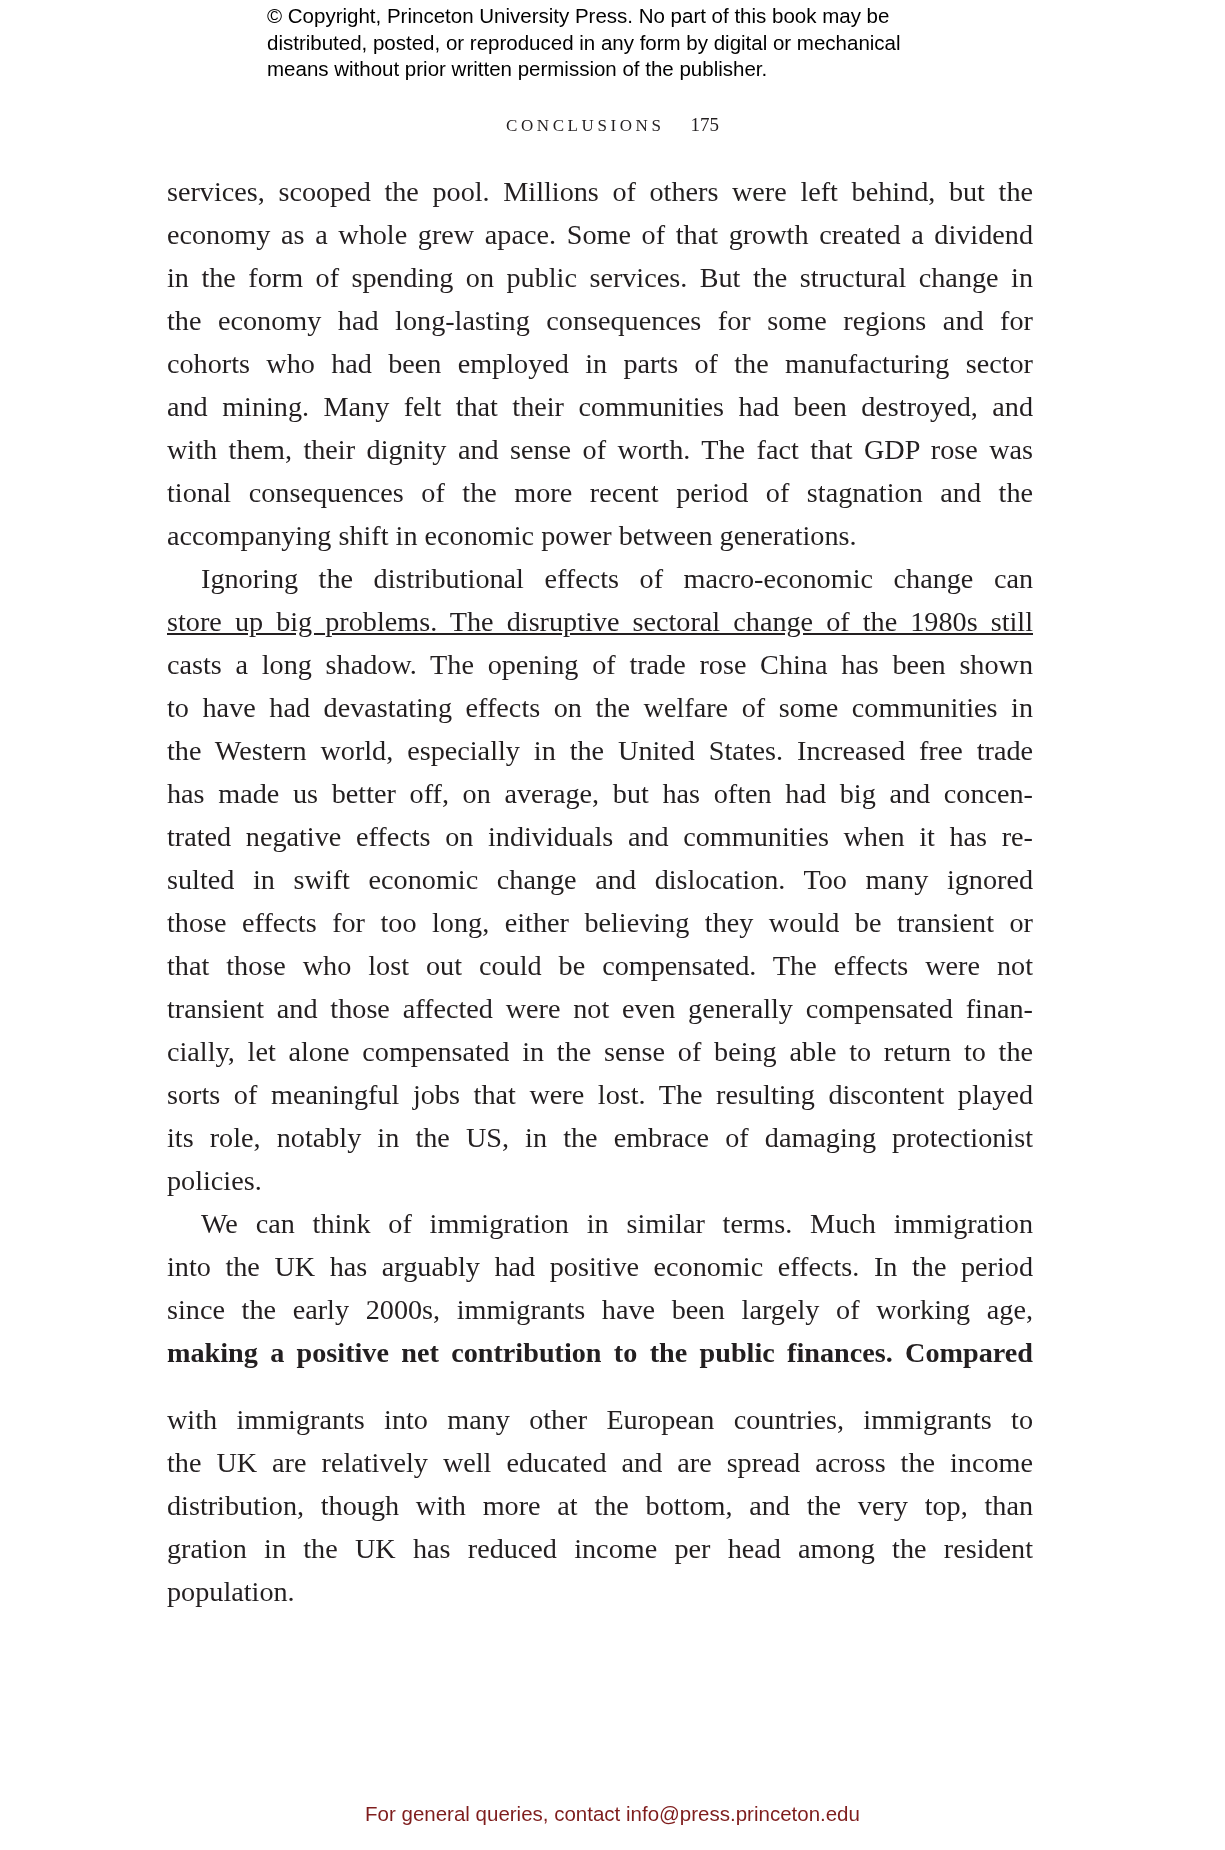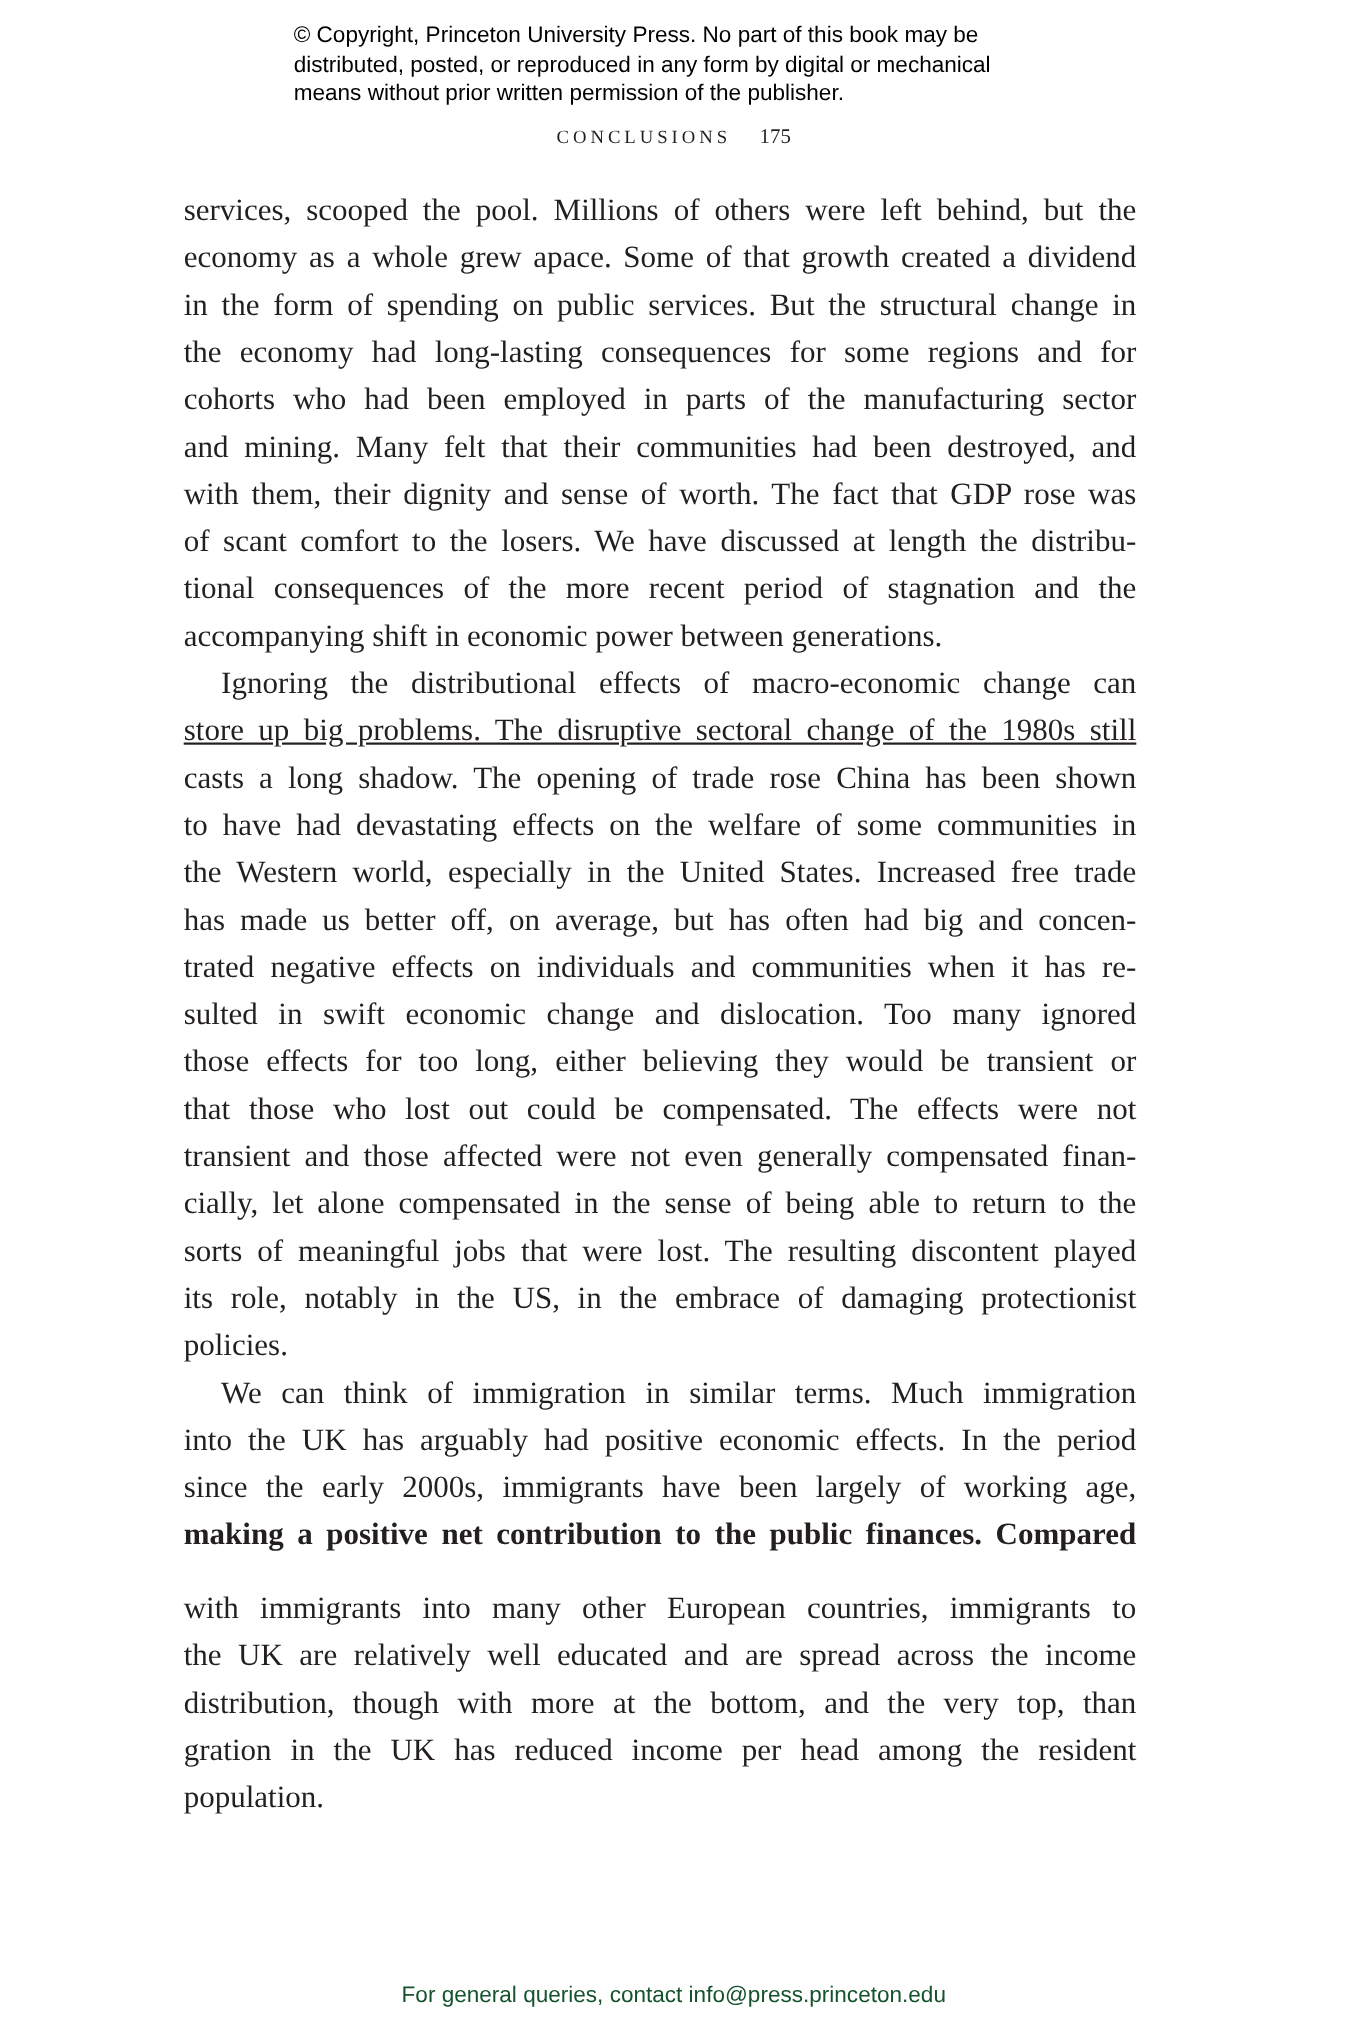--- a/index.html
+++ b/index.html
@@ -9,21 +9,21 @@
     }
     body {
       width: 1225px;
       height: 1850px;
       position: relative;
       overflow: hidden;
     }
     .copyright {
       position: absolute;
       left: 267px;
-      top: 19px;
+      top: 3px;
       width: 720px;
       font-family: "Liberation Sans", sans-serif;
       font-size: 20.5px;
       line-height: 26.5px;
       color: #000000;
     }
     .copyright .cline {
       display: block;
       white-space: nowrap;
     }
@@ -76,21 +76,21 @@
     }
     .footer {
       position: absolute;
       left: 0;
       width: 1225px;
       top: 1800px;
       text-align: center;
       font-family: "Liberation Sans", sans-serif;
       font-size: 20.5px;
       line-height: 28px;
-      color: #14532d;
+      color: #7f1d1d;
     }
   </style>
 </head>
 <body>
 
 <div class="copyright">
   <span class="cline">© Copyright, Princeton University Press. No part of this book may be</span>
   <span class="cline">distributed, posted, or reproduced in any form by digital or mechanical</span>
   <span class="cline">means without prior written permission of the publisher.</span>
 </div>
@@ -101,21 +101,20 @@
 
 <div class="body-text">
   <div class="para">
     <span class="line" style="white-space: nowrap;">services, scooped the pool. Millions of others were left behind, but the</span>
     <span class="line" style="white-space: nowrap;">economy as a whole grew apace. Some of that growth created a dividend</span>
     <span class="line" style="white-space: nowrap;">in the form of spending on public services. But the structural change in</span>
     <span class="line" style="white-space: nowrap;">the economy had long-lasting consequences for some regions and for</span>
     <span class="line" style="white-space: nowrap;">cohorts who had been employed in parts of the manufacturing sector</span>
     <span class="line" style="white-space: nowrap;">and mining. Many felt that their communities had been destroyed, and</span>
     <span class="line" style="white-space: nowrap;">with them, their dignity and sense of worth. The fact that GDP rose was</span>
-    <span class="line" style="white-space: nowrap;">of scant comfort to the losers. We have discussed at length the distribu-</span>
     <span class="line" style="white-space: nowrap;">tional consequences of the more recent period of stagnation and the</span>
     <span class="line last" style="white-space: nowrap;">accompanying shift in economic power between generations.</span>
   </div>
   <div class="para">
     <span class="line indent" style="white-space: nowrap;">Ignoring the distributional effects of macro-economic change can</span>
     <span class="line" style="white-space: nowrap; text-decoration: underline;">store up big problems. The disruptive sectoral change of the 1980s still</span>
     <span class="line" style="white-space: nowrap;">casts a long shadow. The opening of trade rose China has been shown</span>
     <span class="line" style="white-space: nowrap;">to have had devastating effects on the welfare of some communities in</span>
     <span class="line" style="white-space: nowrap;">the Western world, especially in the United States. Increased free trade</span>
     <span class="line" style="white-space: nowrap;">has made us better off, on average, but has often had big and concen-</span>

